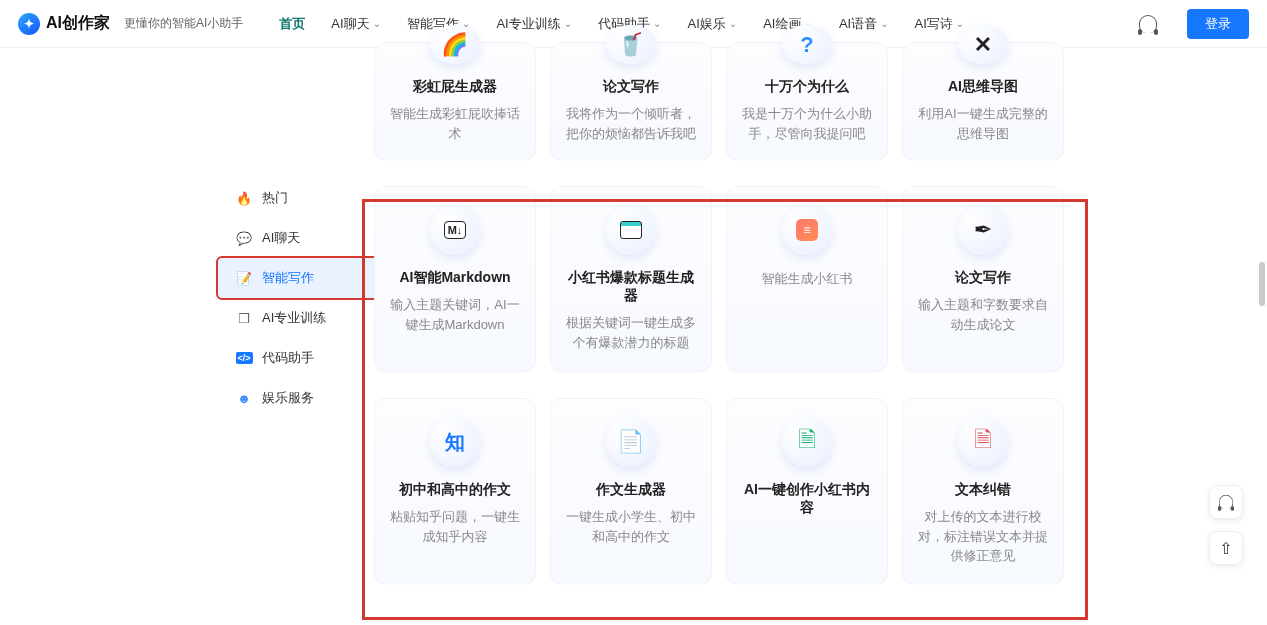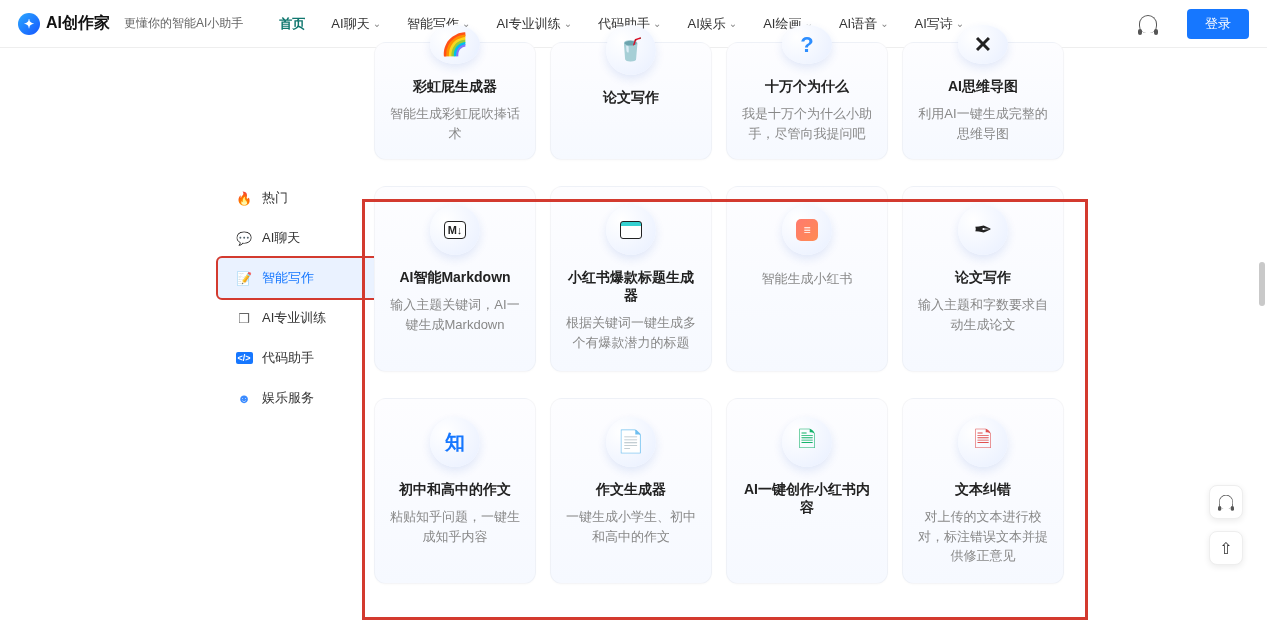--- a/index.html
+++ b/index.html
@@ -288,20 +288,21 @@
 
     <div class="card-grid top">
       <div class="card top-row">
         <div class="card-icon ic-rainbow">🌈</div>
         <div class="card-title">彩虹屁生成器</div>
         <div class="card-desc">智能生成彩虹屁吹捧话术</div>
       </div>
       <div class="card top-row">
         <div class="card-icon ic-cup">🥤</div>
         <div class="card-title">论文写作</div>
+        <div class="card-desc">我将作为一个倾听者，把你的烦恼都告诉我吧</div>
       </div>
       <div class="card top-row">
         <div class="card-icon ic-q">?</div>
         <div class="card-title">十万个为什么</div>
         <div class="card-desc">我是十万个为什么小助手，尽管向我提问吧</div>
       </div>
       <div class="card top-row">
         <div class="card-icon ic-mind">✕</div>
         <div class="card-title">AI思维导图</div>
         <div class="card-desc">利用AI一键生成完整的思维导图</div>

